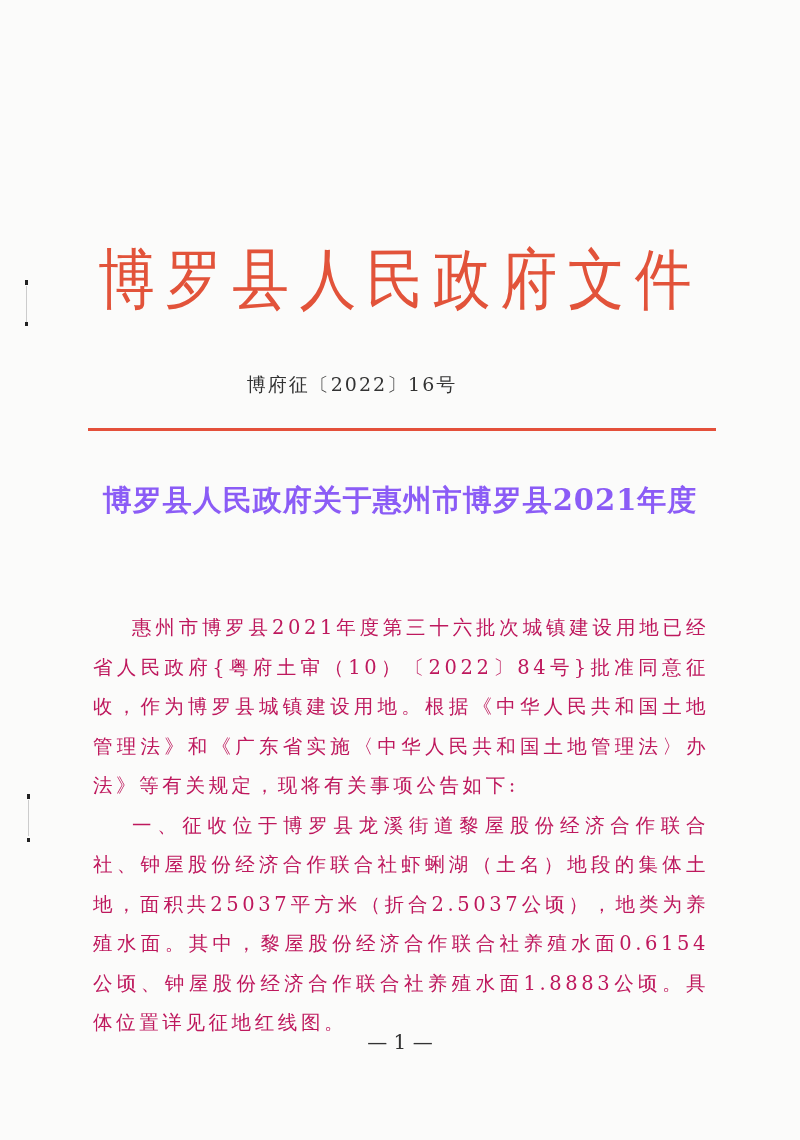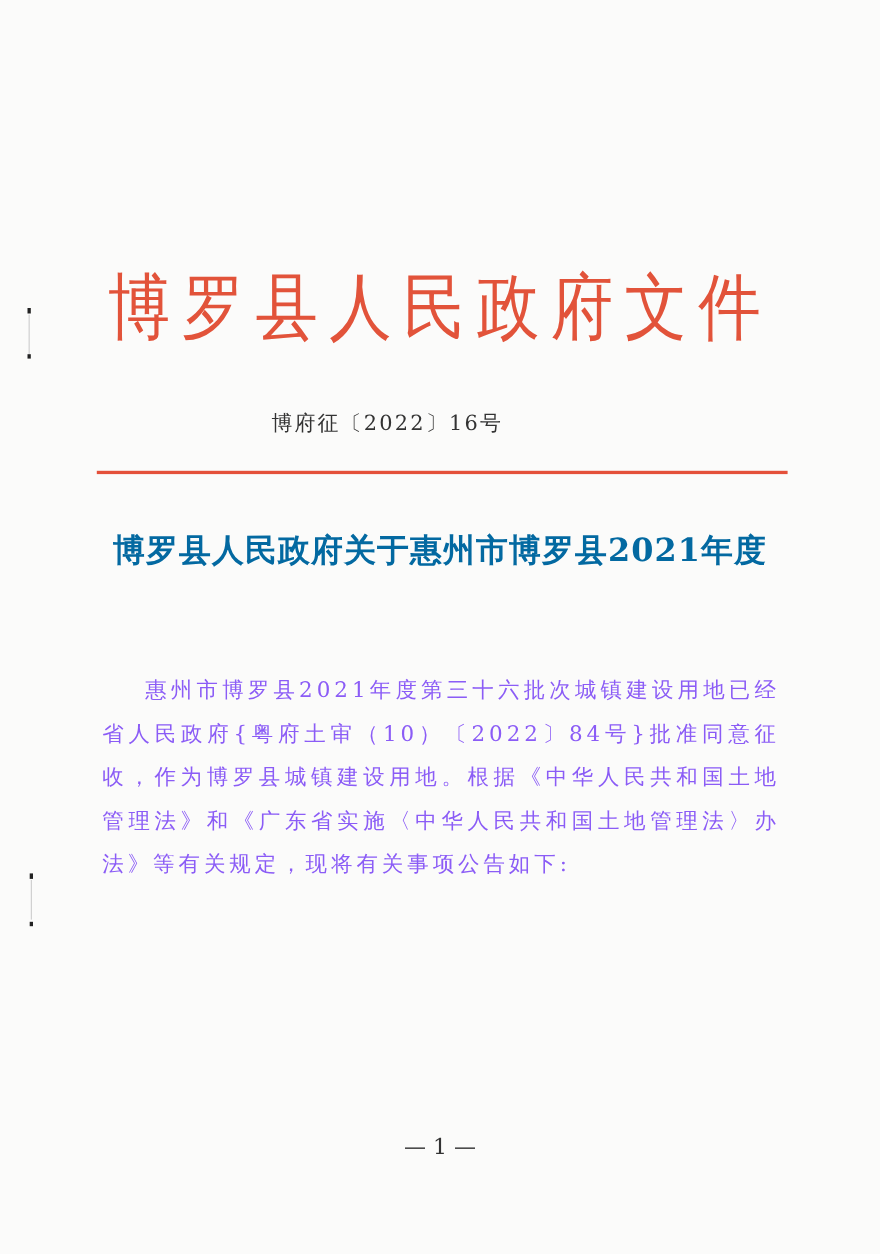--- a/index.html
+++ b/index.html
@@ -15,26 +15,26 @@
   }
   .docnum {
     position: absolute; top: 372px; left: 0; width: 704px; text-align: center;
     font-size: 19px; color: #333; letter-spacing: 2px;
   }
   .redline {
     position: absolute; top: 428px; left: 88px; width: 628px; height: 3px; background: #e4503a;
   }
   .title {
     position: absolute; top: 478px; left: 0; width: 800px; text-align: center;
-    font-size: 29px; font-weight: bold; line-height: 44px; color: #0369a1;
+    font-size: 29px; font-weight: bold; line-height: 44px; color: #8b5cf6;
     letter-spacing: 1px;
   }
   .body {
     position: absolute; top: 608px; left: 93px; width: 616px;
-    font-size: 19.5px; line-height: 39.5px; color: #8b5cf6; letter-spacing: 3.6px;
+    font-size: 19.5px; line-height: 39.5px; color: #be185d; letter-spacing: 3.6px;
     text-align: justify;
   }
   .body p { margin: 0; text-indent: 2em; }
   .pagenum {
     position: absolute; top: 1030px; left: 0; width: 800px; text-align: center;
     font-size: 20px; color: #333;
   }
   .mark { position: absolute; width: 3px; background: #222; }
   .mark-line { position: absolute; width: 1px; background: #ccc; }
 </style>
@@ -51,15 +51,16 @@
 <div class="masthead">博罗县人民政府文件</div>
 <div class="docnum">博府征〔2022〕16号</div>
 <div class="redline"></div>
 
 <div class="title">
   <div>博罗县人民政府关于惠州市博罗县2021年度</div>
 </div>
 
 <div class="body">
   <p>惠州市博罗县2021年度第三十六批次城镇建设用地已经省人民政府{粤府土审（10）〔2022〕84号}批准同意征收，作为博罗县城镇建设用地。根据《中华人民共和国土地管理法》和《广东省实施〈中华人民共和国土地管理法〉办法》等有关规定，现将有关事项公告如下:</p>
+  <p>一、征收位于博罗县龙溪街道黎屋股份经济合作联合社、钟屋股份经济合作联合社虾蜊湖（土名）地段的集体土地，面积共25037平方米（折合2.5037公顷），地类为养殖水面。其中，黎屋股份经济合作联合社养殖水面0.6154公顷、钟屋股份经济合作联合社养殖水面1.8883公顷。具体位置详见征地红线图。</p>
 </div>
 
 <div class="pagenum">— 1 —</div>
 
 </body></html>

